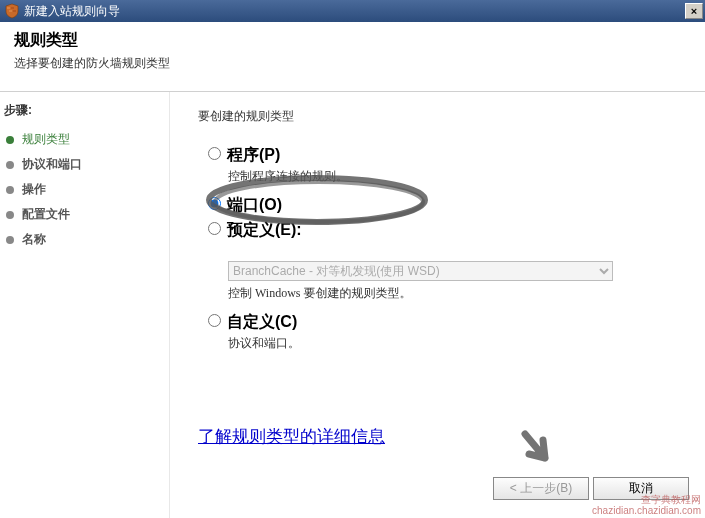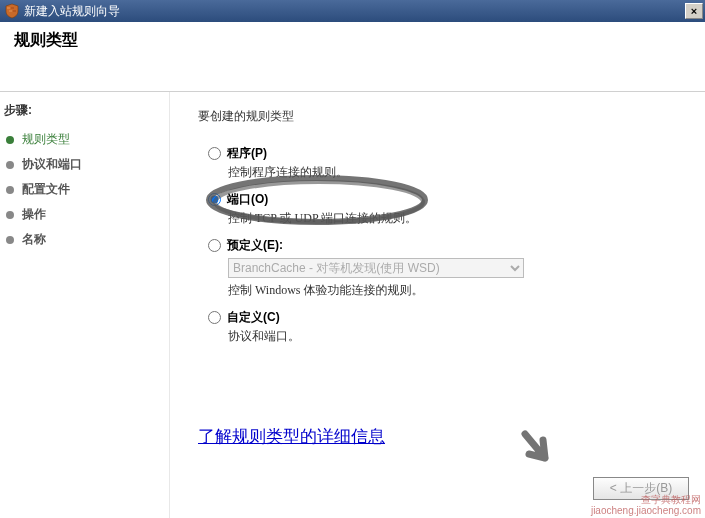--- a/index.html
+++ b/index.html
@@ -109,31 +109,31 @@
       display: flex;
       align-items: flex-start;
       margin: 4px 0 2px 10px;
     }
     .option-row input[type=radio] {
       margin-top: 2px;
       margin-right: 6px;
     }
     .option-row .opt-label {
       font-weight: bold;
-      font-size: 12px;
+      font-size: 16px;
     }
     .option-desc {
       margin: 2px 0 10px 30px;
       font-size: 12px;
       color: #333;
       font-family: Liberation Serif, serif;
     }
     .combo {
-      margin: 4px 0 4px 30px;
-      width: 296px;
+      margin: 20px 0 4px 30px;
+      width: 385px;
     }
     .combo select {
       width: 100%;
       font-size: 12px;
       font-family: inherit;
       background: #f0f0f0;
       color: #888;
       border: 1px solid #a0a0a0;
       height: 20px;
     }
@@ -216,91 +216,92 @@
       <rect x="5" y="7" width="3" height="2" fill="#d88040"></rect>
       <rect x="9" y="7" width="3" height="2" fill="#b85820"></rect>
     </svg>
   </span>
   <span class="title">新建入站规则向导</span>
   <div class="close">×</div>
 </div>
 
 <div class="header-area">
   <h1>规则类型</h1>
+  <div class="subtitle">选择要创建的防火墙规则类型</div>
 </div>
 
 <div class="body-area">
   <div class="sidebar">
     <div class="steps-label">步骤:</div>
     <div class="step-item current">
       <span class="bullet"></span>
       <span class="label">规则类型</span>
     </div>
     <div class="step-item pending">
       <span class="bullet"></span>
       <span class="label">协议和端口</span>
     </div>
     <div class="step-item pending">
       <span class="bullet"></span>
+      <span class="label">操作</span>
+    </div>
+    <div class="step-item pending">
+      <span class="bullet"></span>
       <span class="label">配置文件</span>
-    </div>
-    <div class="step-item pending">
-      <span class="bullet"></span>
-      <span class="label">操作</span>
     </div>
     <div class="step-item pending">
       <span class="bullet"></span>
       <span class="label">名称</span>
     </div>
   </div>
 
   <div class="main">
     <div class="section-title">要创建的规则类型</div>
 
     <div class="option-row">
       <input type="radio" name="ruletype" style="">
       <span class="opt-label">程序(P)</span>
     </div>
     <div class="option-desc">控制程序连接的规则。</div>
 
     <div class="option-row">
       <input type="radio" name="ruletype" checked="" style="">
       <span class="opt-label">端口(O)</span>
     </div>
-    <div class="option-desc">控制 TCP 或 UDP 端口连接的规则。</div>
 
     <div class="option-row">
       <input type="radio" name="ruletype" style="">
       <span class="opt-label">预定义(E):</span>
     </div>
     <div class="combo">
       <select disabled="">
         <option>BranchCache - 对等机发现(使用 WSD)</option>
       </select>
     </div>
-    <div class="option-desc">控制 Windows 体验功能连接的规则。</div>
+    <div class="option-desc">控制 Windows 要创建的规则类型。</div>
 
     <div class="option-row">
       <input type="radio" name="ruletype" style="">
       <span class="opt-label">自定义(C)</span>
     </div>
     <div class="option-desc">协议和端口。</div>
 
     <a class="learn-more">了解规则类型的详细信息</a>
 
     <div class="button-bar">
       <button class="btn" disabled="">&lt; 上一步(B)</button>
+      <button class="btn">取消</button>
     </div>
   </div>
 </div>
 
 <svg class="scribble-circle" viewBox="0 0 230 55">
   <ellipse cx="115" cy="27" rx="108" ry="22" fill="none" stroke="#555" stroke-width="6" stroke-linecap="round" opacity="0.82"></ellipse>
   <ellipse cx="117" cy="29" rx="104" ry="20" fill="none" stroke="#555" stroke-width="4" stroke-linecap="round" opacity="0.6"></ellipse>
 </svg>
 <svg class="scribble-arrow" viewBox="0 0 50 50">
   <path d="M10 6 L30 30 M30 30 L14 26 M30 30 L28 12" fill="none" stroke="#555" stroke-width="7" stroke-linecap="round" opacity="0.82"></path>
 </svg>
 
 <div class="watermark">
   <div>查字典教程网</div>
-  <div>jiaocheng.jiaocheng.com</div>
+  <div>chazidian.chazidian.com</div>
 </div>
 
 </body></html>

